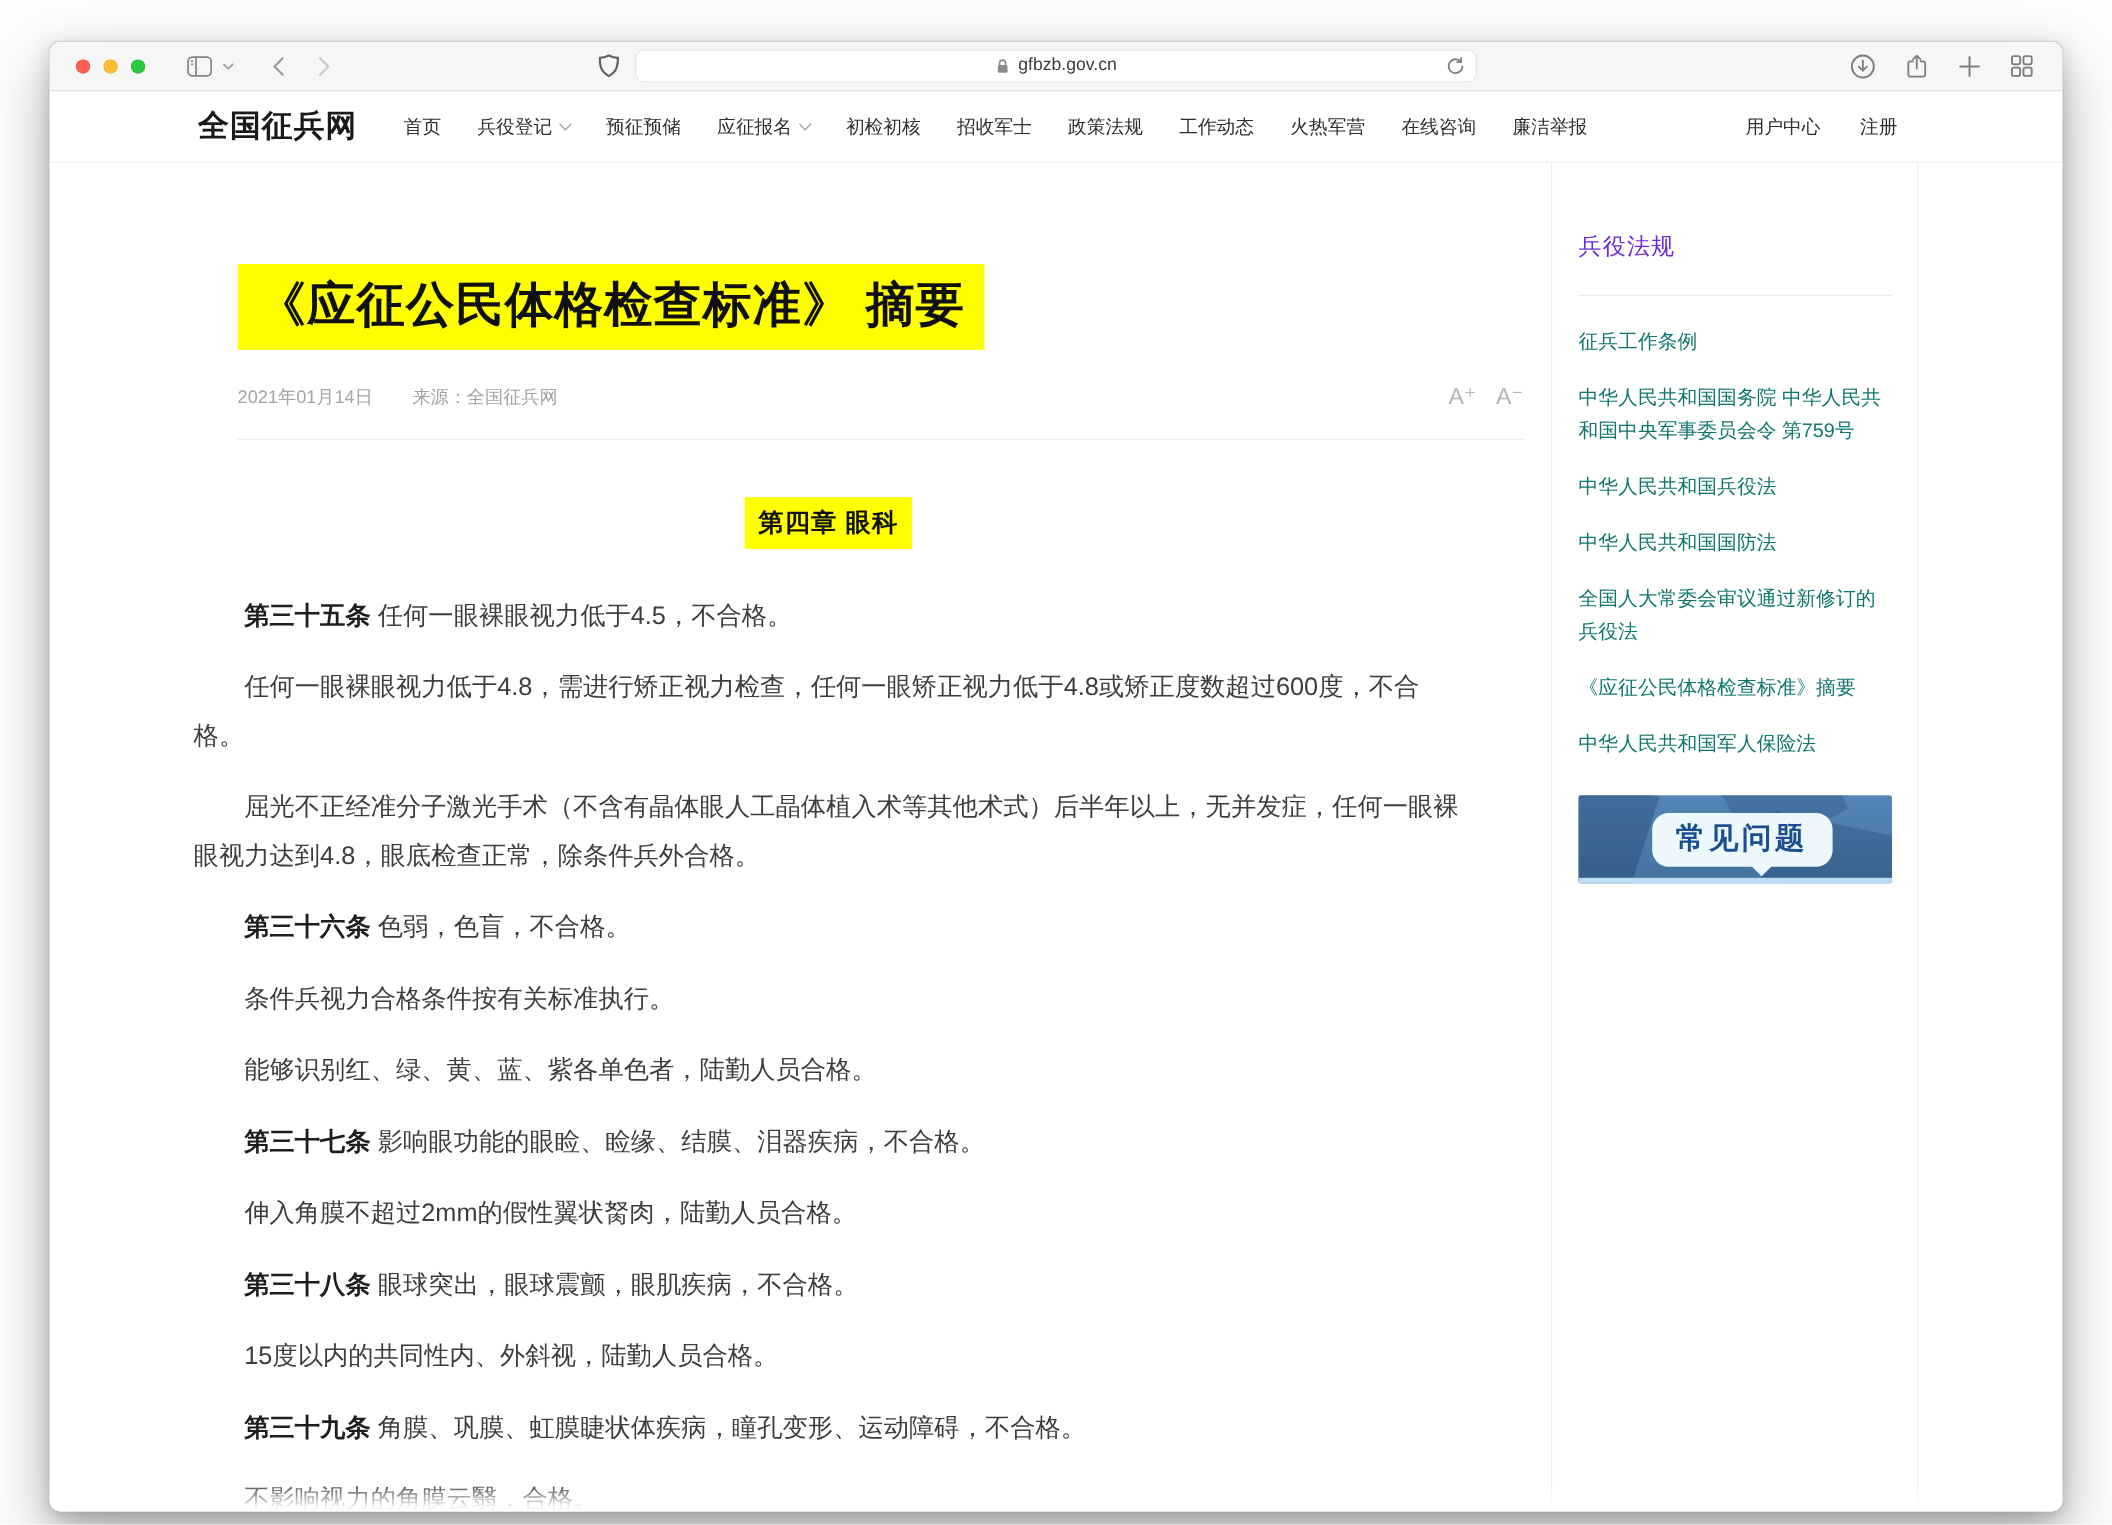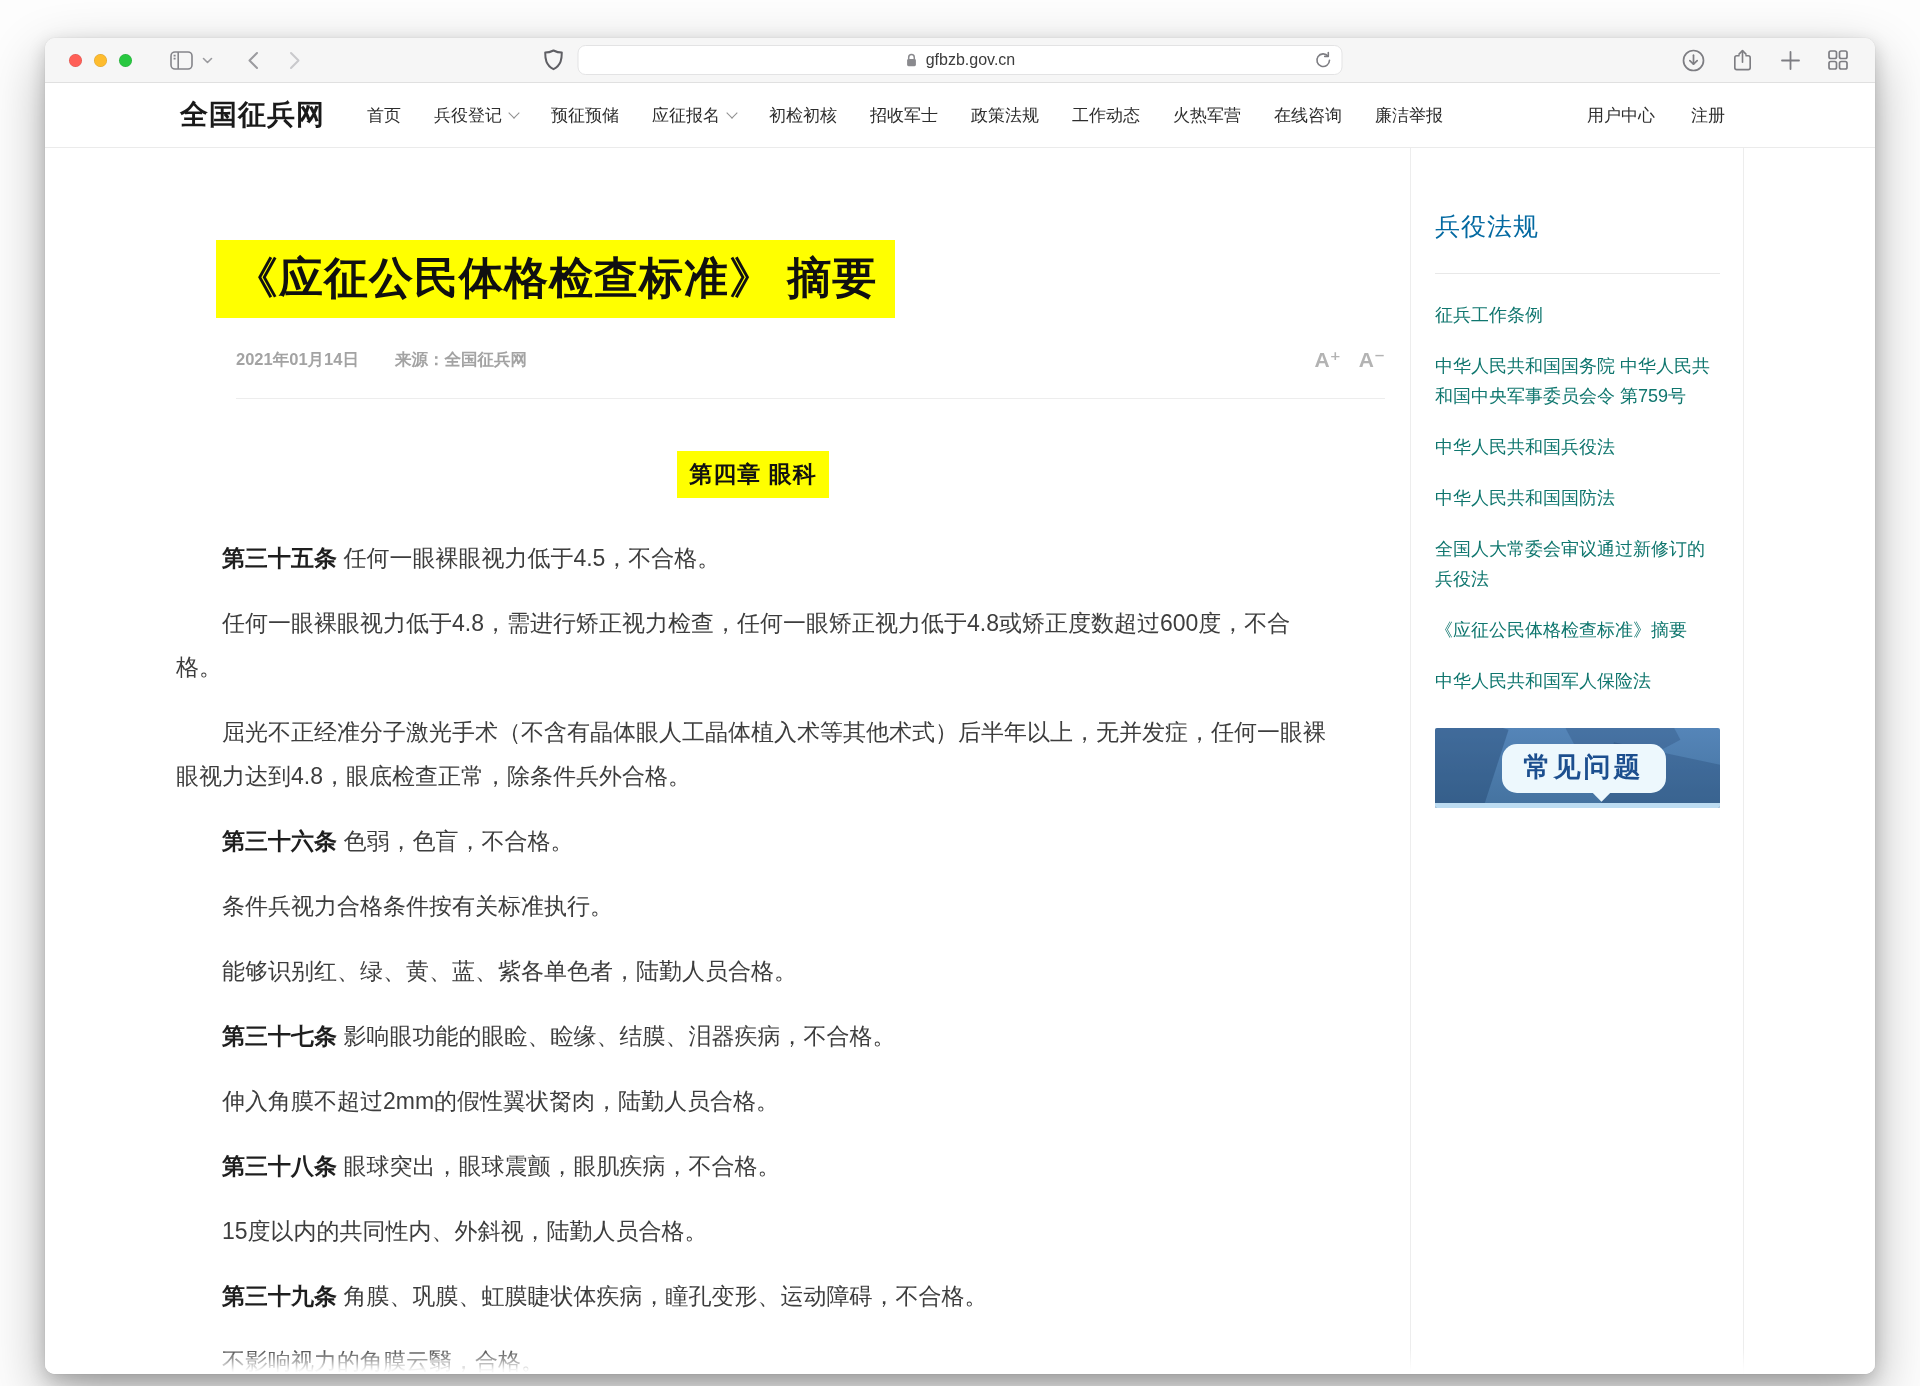--- a/index.html
+++ b/index.html
@@ -64,22 +64,22 @@
   .page{height:1228px;overflow:hidden;background:#fff;}
   .wrap{width:1568px;margin:0 auto;display:flex;align-items:stretch;}
   .article{flex:1;min-width:0;}
   .title{
     display:inline-block;background:var(--highlight);
     font-size:44px;font-weight:700;color:#101010;line-height:1.25;
     padding:10px 18px 13px;margin:92px 0 0 40px;letter-spacing:1px;
   }
   .meta{
     display:flex;justify-content:space-between;align-items:center;
-    margin:30px 25px 0 60px;padding-bottom:26px;border-bottom:1px solid #ededed;
-    color:#a3a3a3;font-size:16.5px;font-weight:bold;
+    margin:30px 25px 0 40px;padding-bottom:26px;border-bottom:1px solid #ededed;
+    color:#a3a3a3;font-size:16.5px;
   }
   .meta-left span + span{margin-left:36px;}
   .fbtn{font-size:21px;color:#b3b3b3;margin-left:18px;cursor:pointer;}
   .chapter-row{text-align:center;margin:52px 80px 38px 0;}
   .chapter{
     display:inline-block;background:var(--highlight);
     font-size:23px;font-weight:700;color:#111;padding:8px 12px;letter-spacing:1px;
   }
   .paras{padding-right:80px;}
   .para{
@@ -87,21 +87,21 @@
     text-indent:2em;margin:0 0 21px 0;
   }
   .para b{color:#1e1e1e;}
   
   .sidebar{
     width:334px;flex:none;box-sizing:border-box;
     border-left:1px solid #ededed;border-right:1px solid #ededed;
     padding:62px 23px 60px 24px;min-height:1228px;
   }
   .sidebar h2{
-    font-size:25px;font-weight:500;color:#0369a1;margin:0;
+    font-size:21px;font-weight:500;color:#6d28d9;margin:0;
     padding-bottom:30px;border-bottom:1px solid #e8e8e8;letter-spacing:1px;
   }
   .side-links{list-style:none;margin:26px 0 0;padding:0;}
   .side-link{
     font-size:18px;line-height:30px;color:#0f766e;margin-bottom:21px;cursor:pointer;
   }
   .banner{
     position:relative;margin-top:32px;height:80px;border-radius:2px;overflow:hidden;
     background:linear-gradient(180deg,var(--banner-blue) 0%,var(--banner-blue-dark) 100%);
     display:flex;align-items:center;justify-content:center;cursor:pointer;

